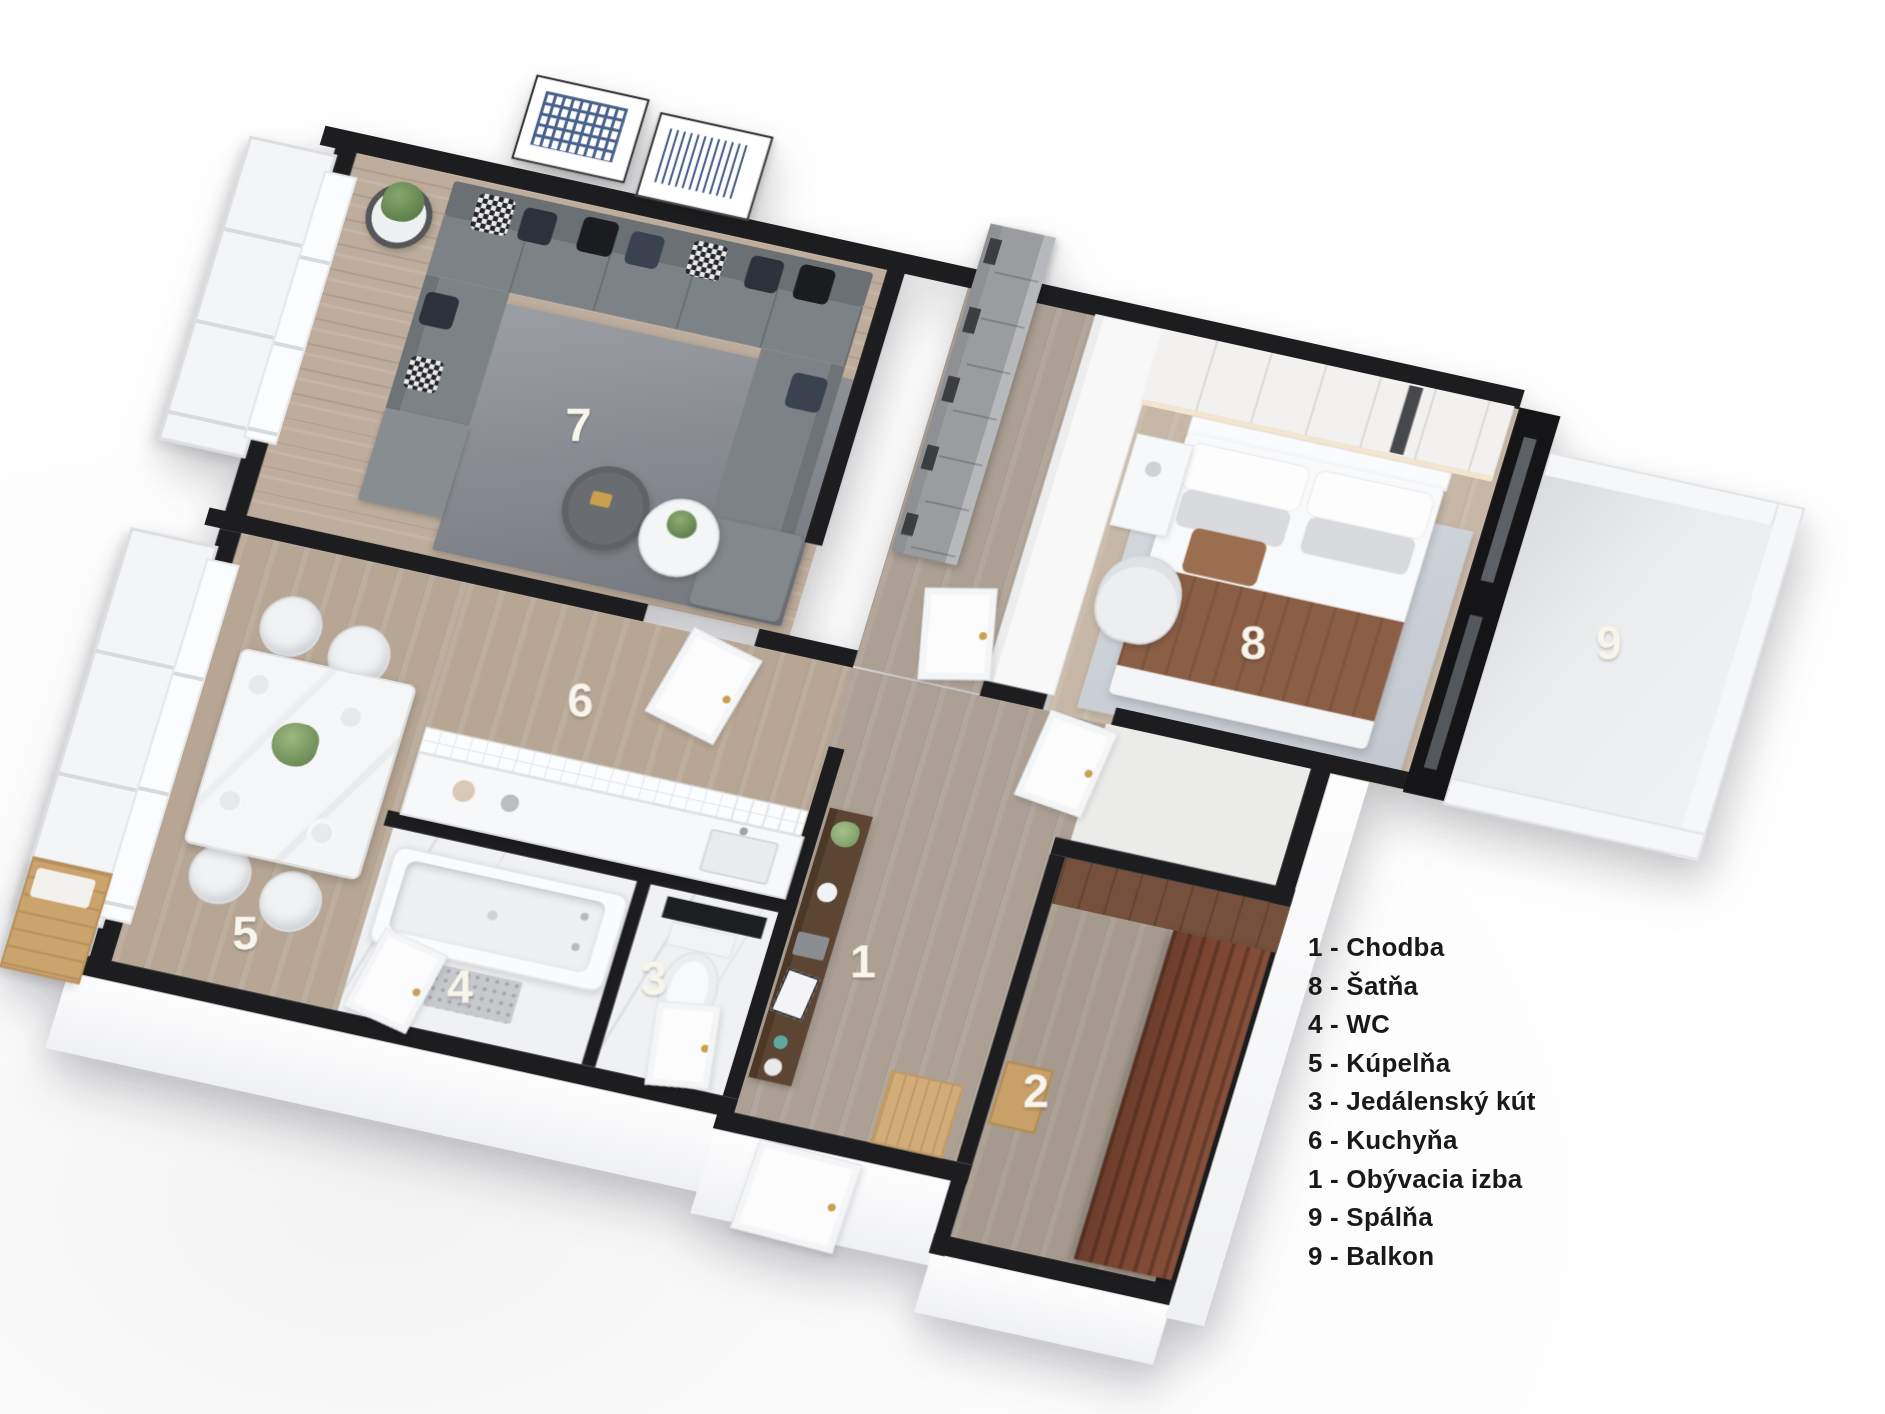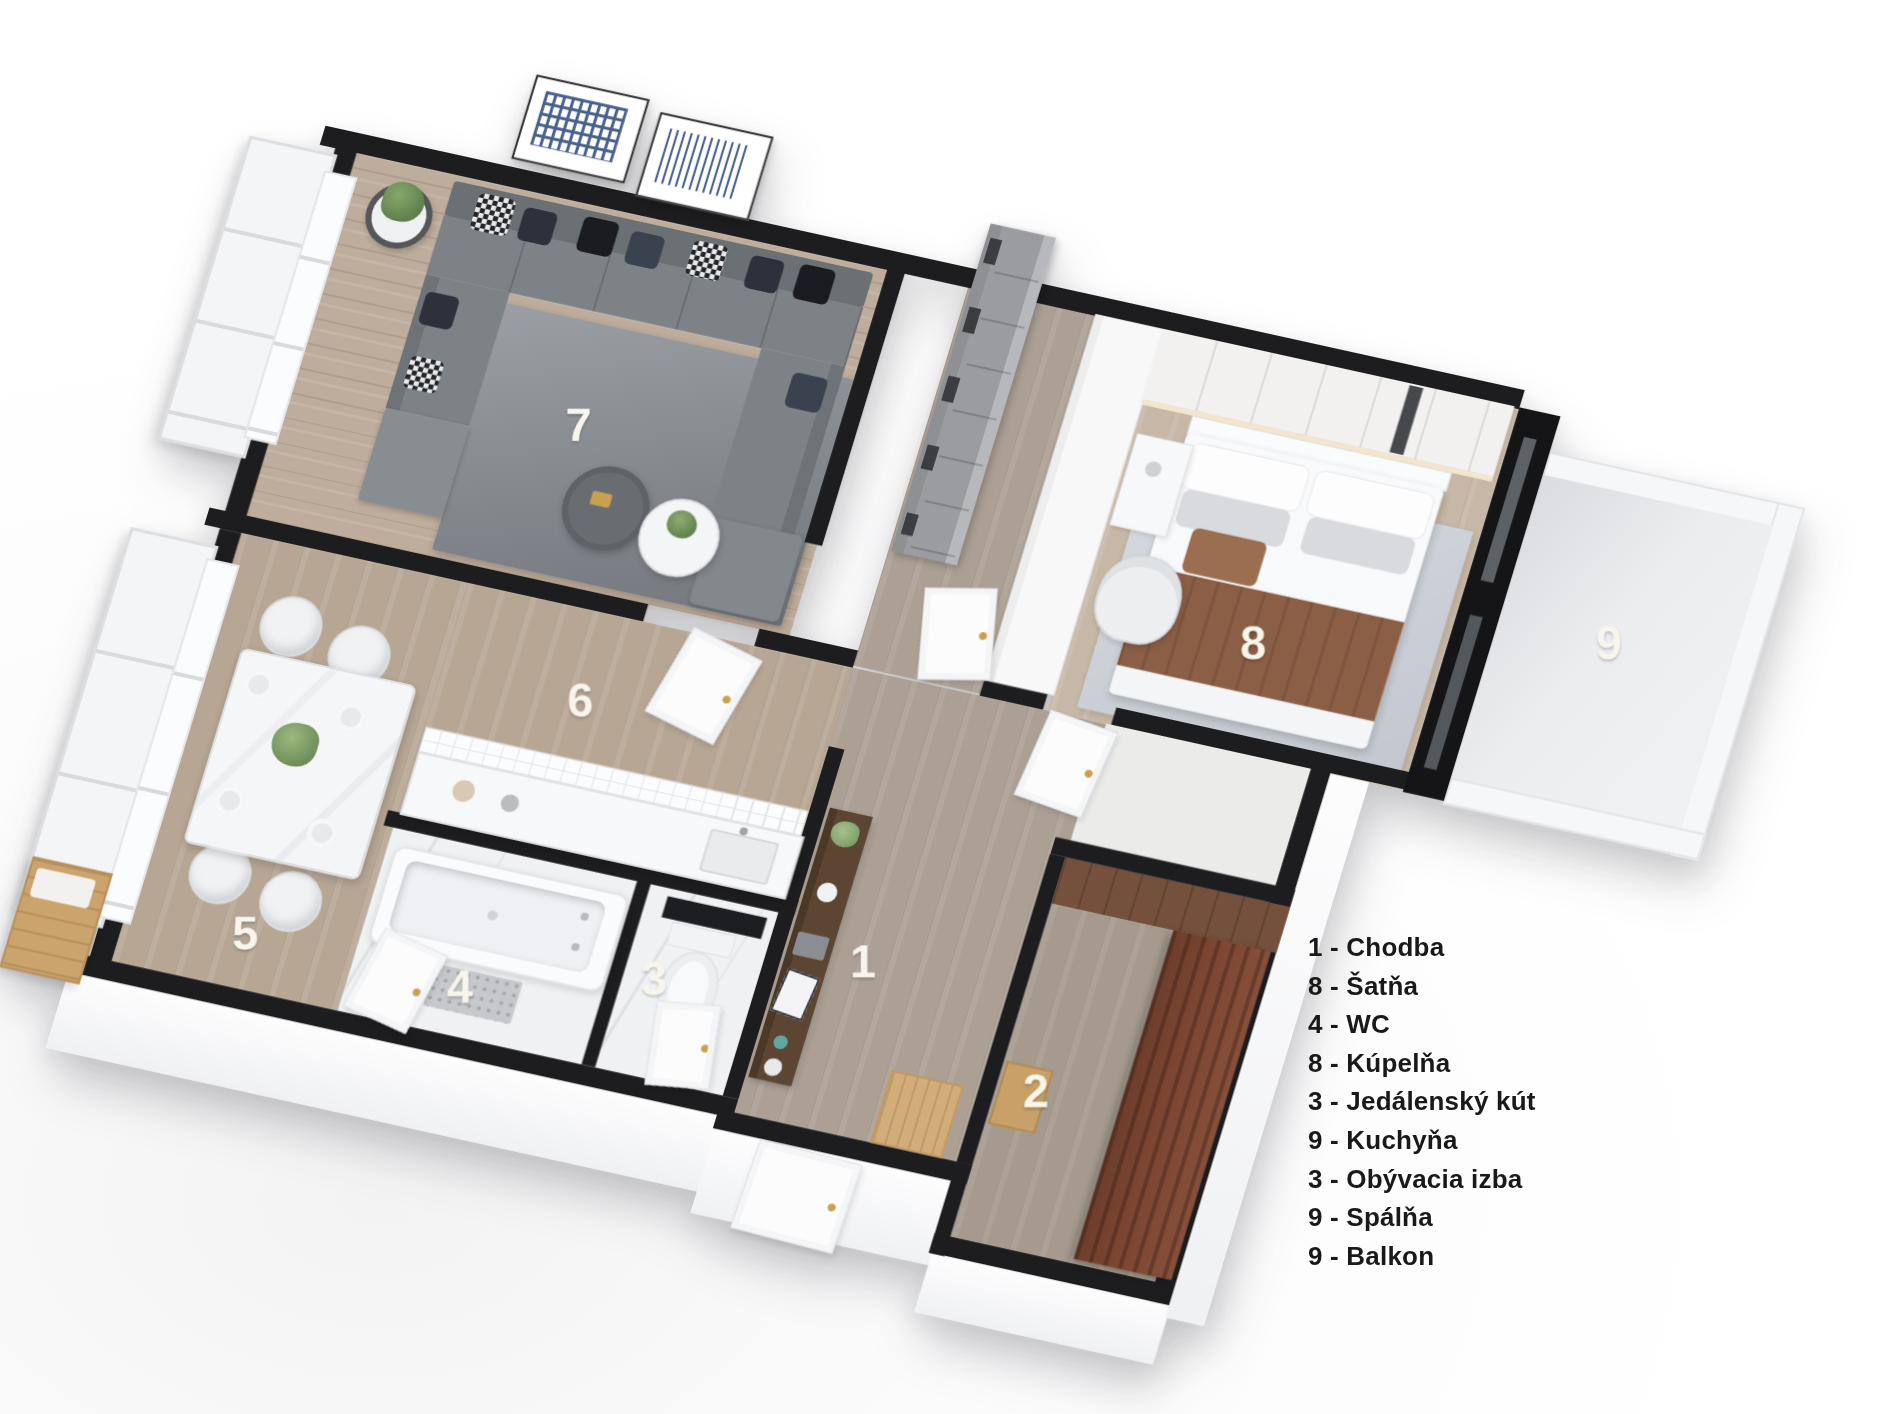--- a/index.html
+++ b/index.html
@@ -230,20 +230,20 @@
       <div class="room-number" style="left: 400px; top: 505px;">6</div>
       <div class="room-number" style="left: 318px; top: 235px;">7</div>
       <div class="room-number" style="left: 1030px; top: 303px;">8</div>
       <div class="room-number" style="left: 1372px; top: 226px;">9</div>
     </div>
 
   <div id="legend">
       <div class="legend-row">1 - Chodba</div>
       <div class="legend-row">8 - Šatňa</div>
       <div class="legend-row">4 - WC</div>
-      <div class="legend-row">8 - Kúpelňa</div>
+      <div class="legend-row">5 - Kúpelňa</div>
       <div class="legend-row">3 - Jedálenský kút</div>
-      <div class="legend-row">9 - Kuchyňa</div>
-      <div class="legend-row">3 - Obývacia izba</div>
+      <div class="legend-row">6 - Kuchyňa</div>
+      <div class="legend-row">1 - Obývacia izba</div>
       <div class="legend-row">9 - Spálňa</div>
       <div class="legend-row">9 - Balkon</div>
     </div>
 </div>
 
 </body></html>

